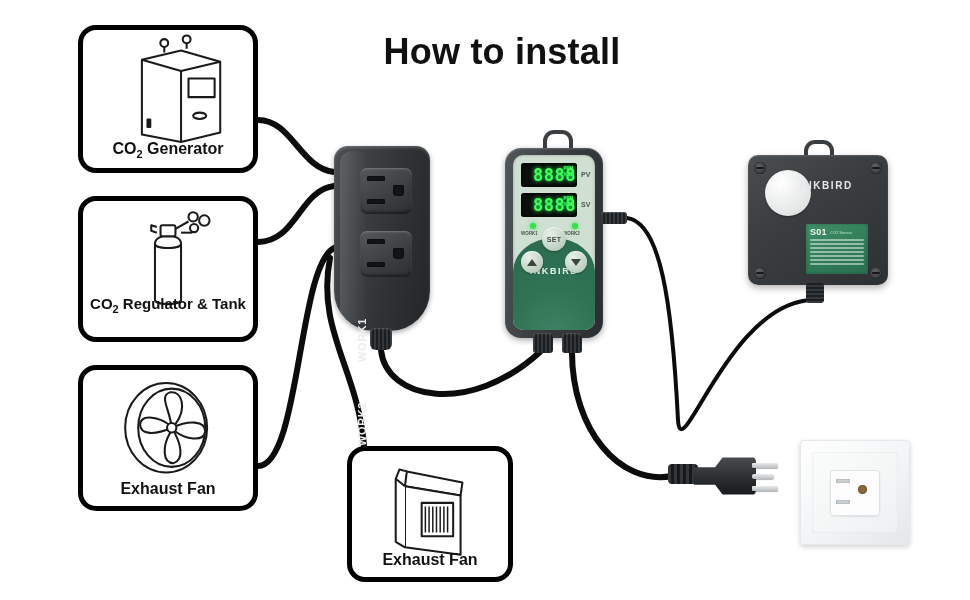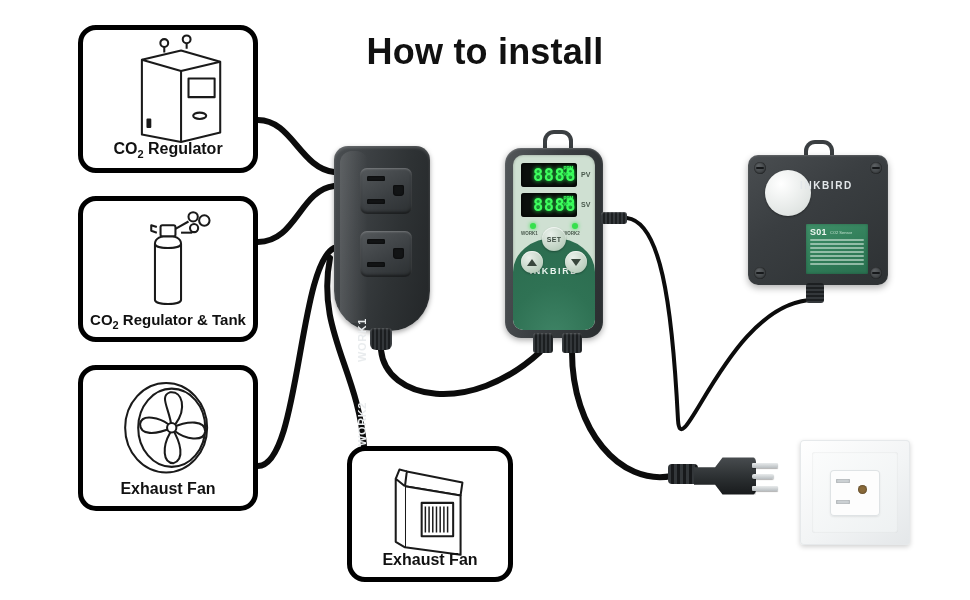--- a/index.html
+++ b/index.html
@@ -4,38 +4,38 @@
 <style>
   html,body{margin:0;padding:0;}
   body{
     width:970px;height:600px;background:#ffffff;overflow:hidden;
     font-family:"Liberation Sans", sans-serif;position:relative;
   }
   #stage{position:absolute;left:0;top:0;width:970px;height:600px;}
   .svglayer{position:absolute;left:0;top:0;width:970px;height:600px;}
   
   #title{
-    position:absolute;left:355px;top:32px;width:260px;
+    position:absolute;left:372px;top:32px;width:260px;
     font-size:36px;font-weight:bold;color:#111;letter-spacing:.2px;
     text-align:center;line-height:1.1;
   }
   
   .devbox{
     position:absolute;border:5px solid #000;border-radius:18px;background:#fff;
     box-sizing:border-box;
   }
   .devlabel{
     position:absolute;left:0;width:100%;text-align:center;
     font-size:16px;font-weight:bold;color:#111;
   }
   .devlabel sub{font-size:11px;}
   #box-gen{left:78px;top:25px;width:180px;height:148px;}
   #box-gen .devlabel{bottom:8px;}
   #box-tank{left:78px;top:196px;width:180px;height:146px;}
-  #box-tank .devlabel{bottom:6px;font-size:15px;}
+  #box-tank .devlabel{bottom:22px;font-size:15px;}
   #box-fan1{left:78px;top:365px;width:180px;height:146px;}
   #box-fan1 .devlabel{bottom:8px;}
   #box-fan2{left:347px;top:446px;width:166px;height:136px;}
   #box-fan2 .devlabel{bottom:8px;}
   .devart{position:absolute;left:0;top:0;width:100%;height:100%;}
   
   #strip{
     position:absolute;left:334px;top:146px;width:96px;height:185px;
     border-radius:14px 14px 40px 40px;
     background:linear-gradient(100deg,#4b4f52 0%,#3c4043 28%,#2e3234 62%,#232628 100%);
@@ -262,21 +262,21 @@
         <path d="M104 44 L104 120"></path>
         <rect x="112" y="52" width="28" height="20" fill="#fff"></rect>
         <ellipse cx="124" cy="92" rx="7" ry="3.4" fill="#fff"></ellipse>
         <path d="M68 96 L71 96 L71 104 L68 104 Z" fill="#1a1a1a"></path>
         <path d="M86 24 L86 16 M110 20 L110 12"></path>
         <circle cx="86" cy="14" r="4.2" fill="#fff"></circle>
         <circle cx="110" cy="10" r="4.2" fill="#fff"></circle>
       </g>
     </svg>
     <div class="devlabel">
-      <span>CO</span><sub>2</sub><span> Regulator</span>
+      <span>CO</span><sub>2</sub><span> Generator</span>
     </div>
   </div>
 
   <div class="devbox" id="box-tank">
     <svg class="devart" viewBox="0 0 180 146">
       <g fill="none" stroke="#1a1a1a" stroke-width="2.2" stroke-linejoin="round">
         <path d="M76 46 C76 34, 104 34, 104 46 L104 106 C104 112, 76 112, 76 106 Z" fill="#fff"></path>
         <path d="M76 46 C76 52, 104 52, 104 46"></path>
         <rect x="82" y="26" width="16" height="12" rx="2" fill="#fff"></rect>
         <path d="M78 28 L72 26 L72 32 L78 34"></path>

